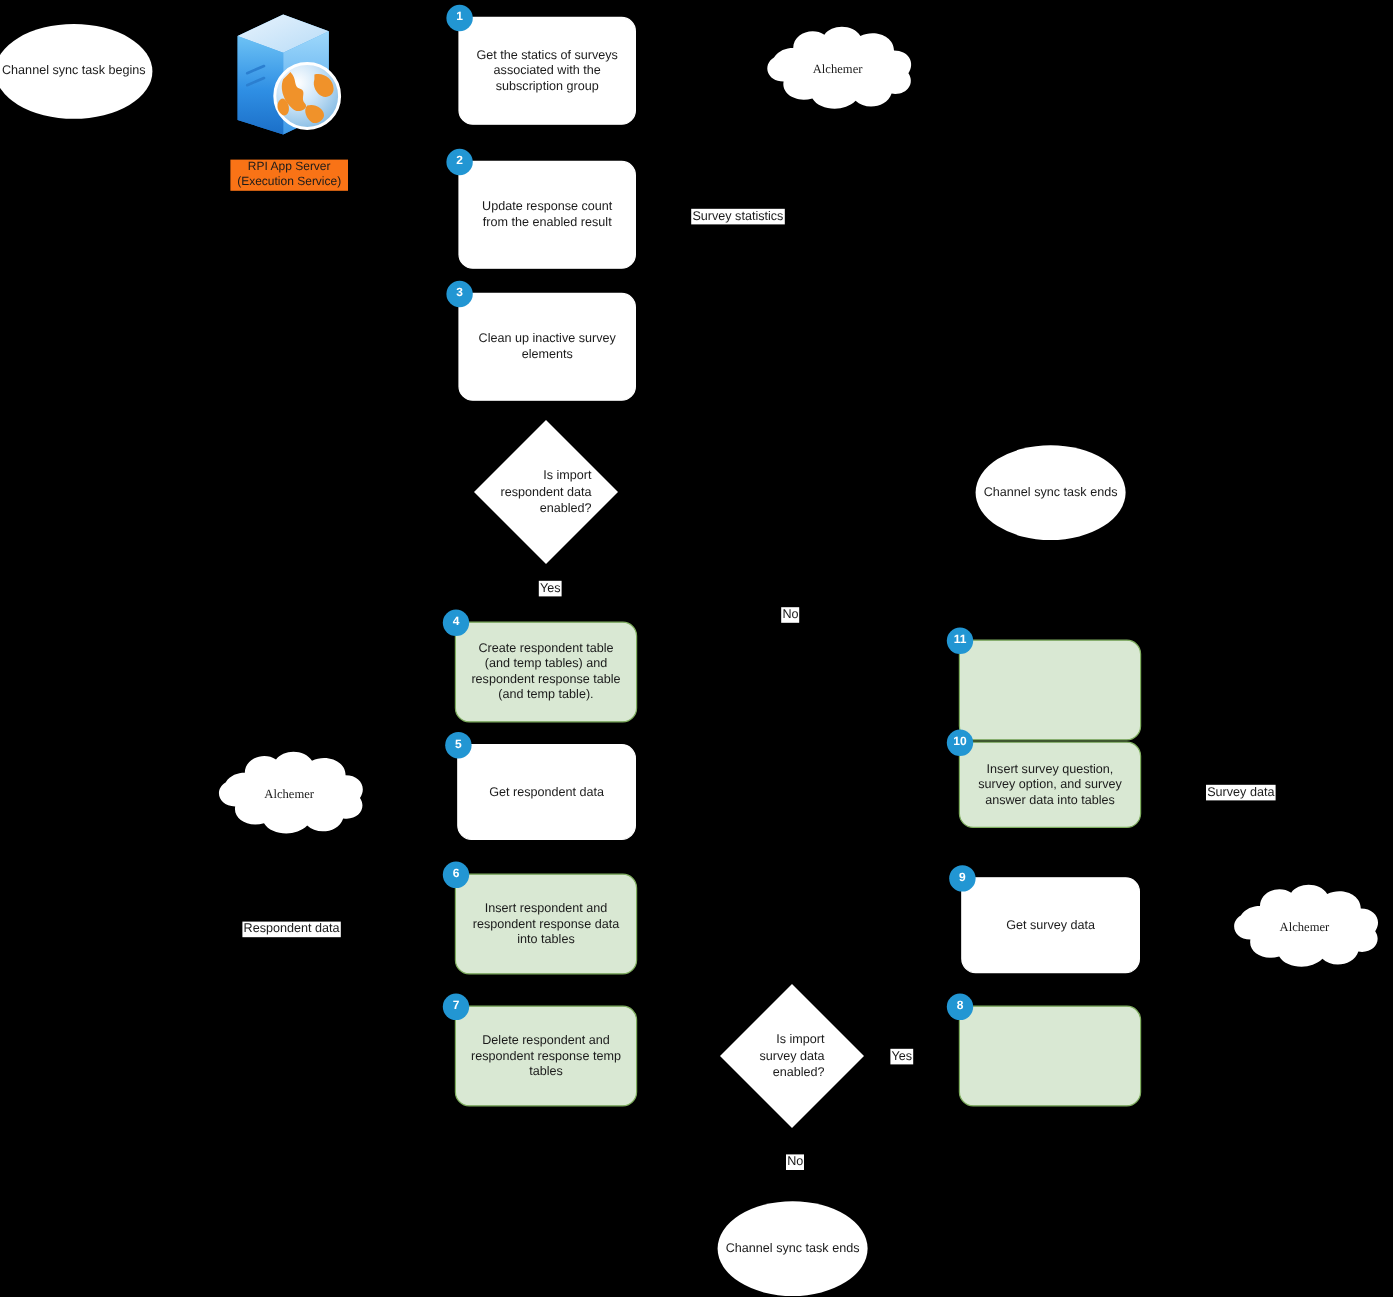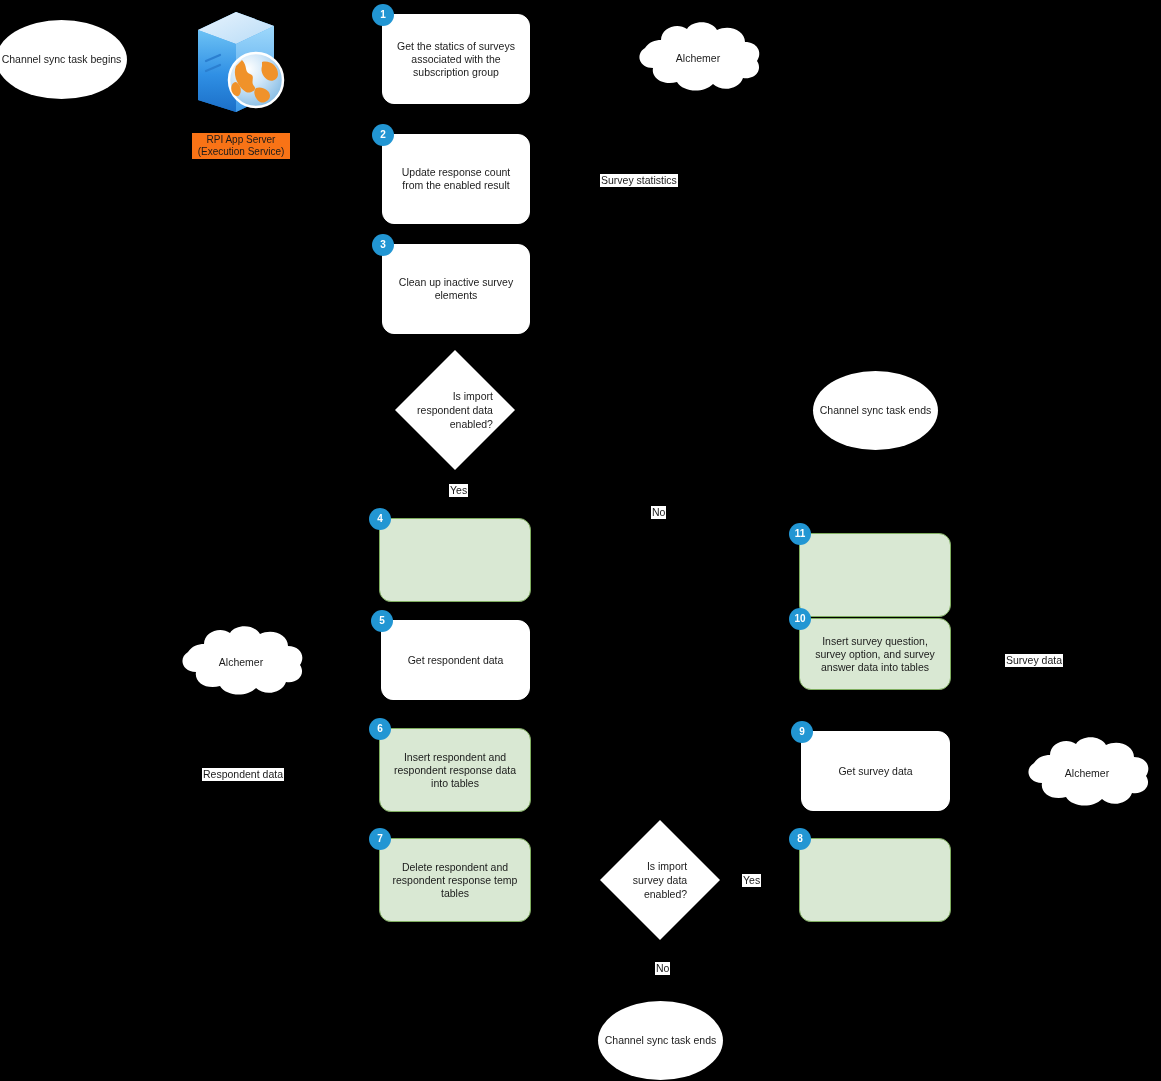--- a/index.html
+++ b/index.html
@@ -106,20 +106,21 @@
   .cloud-wrap svg { position: absolute; left: 0; top: 0; }
   .cloud-label {
     position: absolute;
     left: 0; top: 0;
     width: 100%; height: 100%;
     display: flex;
     align-items: center;
     justify-content: center;
     font-size: 10.5px;
     color: #1b1b1b;
+    font-family: Liberation Serif, serif;
   }
 
   
   .edge-label {
     position: absolute;
     background: #ffffff;
     color: #1b1b1b;
     font-size: 10.5px;
     line-height: 13px;
     padding: 0 1px;
@@ -242,20 +243,21 @@
     <div class="diamond-label">Is import
 respondent data
 enabled?</div>
   </div>
 
   <div class="edge-label" style="left:449px; top:484px;">Yes</div>
   <div class="edge-label" style="left:651px; top:506px;">No</div>
 
   <div class="node proc green" style="left:379px; top:518px; width:152px; height:84px;">
     <span class="badge">4</span>
+    <span class="proc-text">Create respondent table (and temp tables) and respondent response table (and temp table).</span>
   </div>
 
   <div class="node proc white" style="left:381px; top:620px; width:149px; height:80px;">
     <span class="badge">5</span>
     <span class="proc-text">Get respondent data</span>
   </div>
 
   <div class="node proc green" style="left:379px; top:728px; width:152px; height:84px;">
     <span class="badge">6</span>
     <span class="proc-text">Insert respondent and respondent response data into tables</span>
@@ -297,19 +299,19 @@
   <div class="edge-label" style="left:655px; top:962px;">No</div>
 
   <div class="node ellipse" style="left:813px; top:371px; width:125px; height:79px;">
     <span>Channel sync task ends</span>
   </div>
 
   <div class="node ellipse" style="left:598px; top:1001px; width:125px; height:79px;">
     <span>Channel sync task ends</span>
   </div>
 
-  <div class="edge-label" style="left:600px; top:174px;text-align:right;">Survey statistics</div>
+  <div class="edge-label" style="left:576px; top:174px;text-align:right;">Survey statistics</div>
 
   <div class="edge-label" style="left:202px; top:768px;">Respondent data</div>
 
   <div class="edge-label" style="left:1005px; top:654px;">Survey data</div>
 
 </div>
 
 </body></html>

